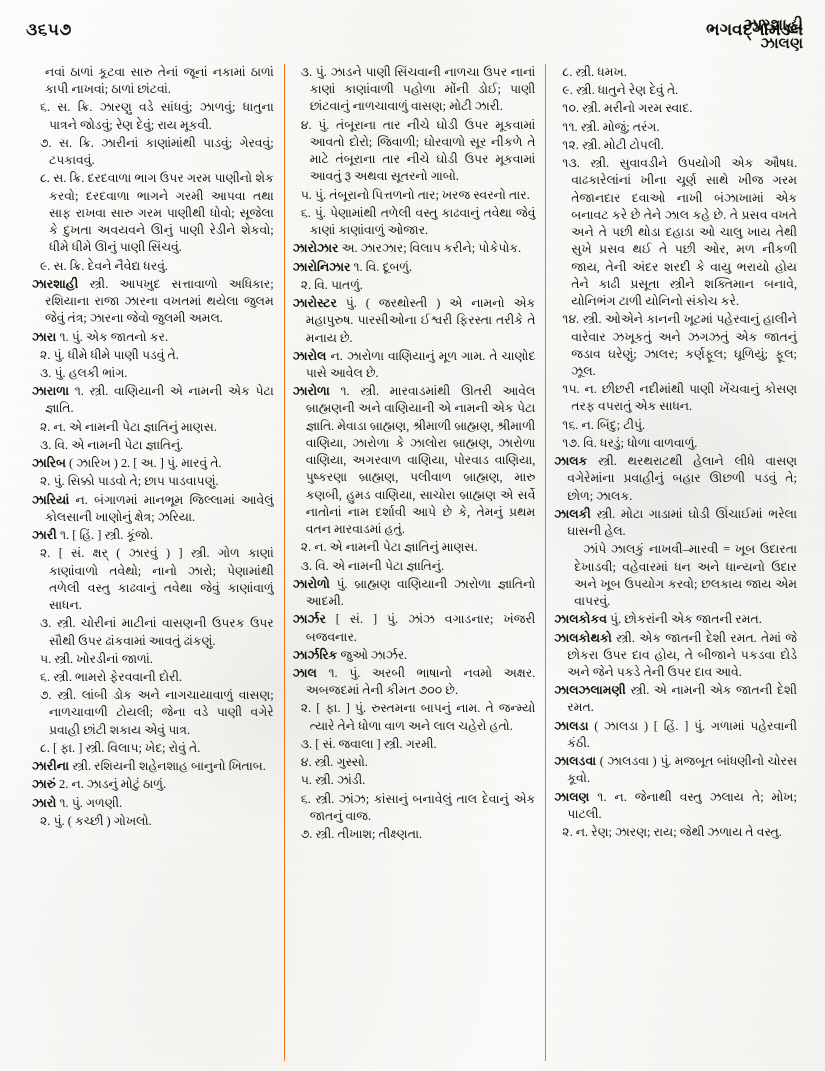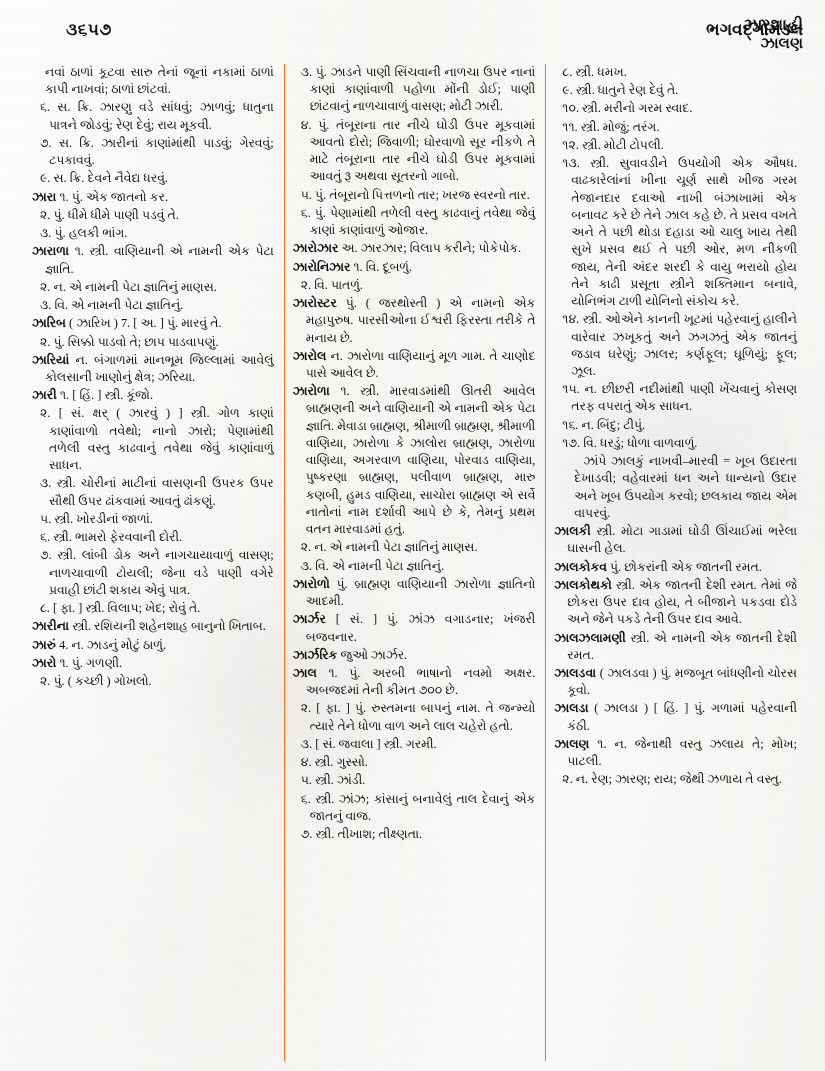--- a/index.html
+++ b/index.html
@@ -30,21 +30,20 @@
   .page{
     position:absolute;inset:0;
     padding:0;
   }
 
   
   header.running-head{
     position:absolute;
     top:14px;left:26px;right:22px;
     height:46px;
-    margin-left:40px;
   }
   .folio{
     position:absolute;left:0;top:6px;
     font-weight:bold;
     font-size:17px;
     letter-spacing:0.5px;
   }
   .booktitle{
     position:absolute;left:0;right:0;top:6px;
     text-align:right;
@@ -136,39 +135,41 @@
       <span class="g1">ઝારશાહી</span>
       <span class="g2">ઝાલણ</span>
     </div>
   </header>
 
   <div class="columns">
     <div class="col">
         <p class="e cont"><span>નવાં ઠાળાં કૂટવા સારુ તેનાં જૂનાં નકામાં ઠાળાં કાપી નાખવાં; ઠાળાં છાંટવાં.</span></p>
         <p class="e sense"><span>૬. સ. ક્રિ. ઝારણુ વડે સાંધવું; ઝાળવું; ધાતુના પાત્રને જોડવું; રેણ દેવું; રાય મૂકવી.</span></p>
         <p class="e sense"><span>૭. સ. ક્રિ. ઝારીનાં કાણાંમાંથી પાડવું; ગેરવવું; ટપકાવવું.</span></p>
+        <p class="e sense"><span>૮. સ. ક્રિ. દરદવાળા ભાગ ઉપર ગરમ પાણીનો શેક કરવો; દરદવાળા ભાગને ગરમી આપવા તથા સાફ રાખવા સારુ ગરમ પાણીથી ધોવો; સૂજેલા કે દુખતા અવયવને ઊનું પાણી રેડીને શેકવો; ધીમે ધીમે ઊનું પાણી સિંચવું.</span></p>
         <p class="e sense"><span>૯. સ. ક્રિ. દેવને નૈવેદ્ય ધરવું.</span></p>
+        <p class="e head"><b class="hw">ઝારશાહી</b><span> સ્ત્રી. આપખુદ સત્તાવાળો અધિકાર; રશિયાના રાજા ઝારના વખતમાં થયેલા જુલમ જેવું તંત્ર; ઝારના જેવો જુલમી અમલ.</span></p>
         <p class="e head"><b class="hw">ઝારા</b><span> ૧. પું. એક જાતનો કર.</span></p>
         <p class="e sense"><span>૨. પું. ધીમે ધીમે પાણી પડવું તે.</span></p>
         <p class="e sense"><span>૩. પું. હલકી ભાંગ.</span></p>
         <p class="e head"><b class="hw">ઝારાળા</b><span> ૧. સ્ત્રી. વાણિયાની એ નામની એક પેટા જ્ઞાતિ.</span></p>
         <p class="e sense"><span>૨. ન. એ નામની પેટા જ્ઞાતિનું માણસ.</span></p>
         <p class="e sense"><span>૩. વિ. એ નામની પેટા જ્ઞાતિનું.</span></p>
-        <p class="e head"><b class="hw">ઝારિબ</b><span> ( ઝારિખ ) 7. [ અ. ] પું. મારવું તે.</span></p>
+        <p class="e head"><b class="hw">ઝારિબ</b><span> ( ઝારિખ ) 2. [ અ. ] પું. મારવું તે.</span></p>
         <p class="e sense"><span>૨. પું. સિક્કો પાડવો તે; છાપ પાડવાપણું.</span></p>
         <p class="e head"><b class="hw">ઝારિયાં</b><span> ન. બંગાળમાં માનભૂમ જિલ્લામાં આવેલું કોલસાની ખાણોનું ક્ષેત્ર; ઝરિયા.</span></p>
         <p class="e head"><b class="hw">ઝારી</b><span> ૧. [ હિં. ] સ્ત્રી. કૂંજો.</span></p>
         <p class="e sense"><span>૨. [ સં. ક્ષર્ ( ઝારવું ) ] સ્ત્રી. ગોળ કાણાં કાણાંવાળો તવેથો; નાનો ઝારો; પેણામાંથી તળેલી વસ્તુ કાઢવાનું તવેથા જેવું કાણાંવાળું સાધન.</span></p>
         <p class="e sense"><span>૩. સ્ત્રી. ચોરીનાં માટીનાં વાસણની ઉપરક ઉપર સૌથી ઉપર ઢાંકવામાં આવતું ઢાંકણું.</span></p>
         <p class="e sense"><span>૫. સ્ત્રી. ખોરડીનાં જાળાં.</span></p>
         <p class="e sense"><span>૬. સ્ત્રી. ભામરો ફેરવવાની દોરી.</span></p>
         <p class="e sense"><span>૭. સ્ત્રી. લાંબી ડોક અને નાગચાયાવાળું વાસણ; નાળચાવાળી ટોયલી; જેના વડે પાણી વગેરે પ્રવાહી છાંટી શકાય એવું પાત્ર.</span></p>
         <p class="e sense"><span>૮. [ ફા. ] સ્ત્રી. વિલાપ; ખેદ; રોવું તે.</span></p>
         <p class="e head"><b class="hw">ઝારીના</b><span> સ્ત્રી. રશિયની શહેનશાહ બાનુનો ખિતાબ.</span></p>
-        <p class="e head"><b class="hw">ઝારું</b><span> 4. ન. ઝાડનું મોટું ઠાળું.</span></p>
+        <p class="e head"><b class="hw">ઝારું</b><span> 2. ન. ઝાડનું મોટું ઠાળું.</span></p>
         <p class="e head"><b class="hw">ઝારો</b><span> ૧. પું. ગળણી.</span></p>
         <p class="e sense"><span>૨. પું. ( કચ્છી ) ગોખલો.</span></p>
       </div>
     <div class="col">
         <p class="e sense"><span>૩. પું. ઝાડને પાણી સિંચવાની નાળચા ઉપર નાનાં કાણાં કાણાંવાળી પહોળા મોંની ડોઈ; પાણી છાંટવાનું નાળચાવાળું વાસણ; મોટી ઝારી.</span></p>
         <p class="e sense"><span>૪. પું. તંબૂરાના તાર નીચે ઘોડી ઉપર મૂકવામાં આવતો દોરો; જિવાળી; ઘોરવાળો સૂર નીકળે તે માટે તંબૂરાના તાર નીચે ઘોડી ઉપર મૂકવામાં આવતું રૂ અથવા સૂતરનો ગાબો.</span></p>
         <p class="e sense"><span>૫. પું. તંબૂરાનો પિત્તળનો તાર; ખરજ સ્વરનો તાર.</span></p>
         <p class="e sense"><span>૬. પું. પેણામાંથી તળેલી વસ્તુ કાઢવાનું તવેથા જેવું કાણાં કાણાંવાળું ઓજાર.</span></p>
         <p class="e head"><b class="hw">ઝારોઝાર</b><span> અ. ઝારઝાર; વિલાપ કરીને; પોકેપોક.</span></p>
         <p class="e head"><b class="hw">ઝારોનિઝાર</b><span> ૧. વિ. દૂબળું.</span></p>
@@ -193,27 +194,28 @@
         <p class="e sense"><span>૮. સ્ત્રી. ધમખ.</span></p>
         <p class="e sense"><span>૯. સ્ત્રી. ધાતુને રેણ દેવું તે.</span></p>
         <p class="e sense"><span>૧૦. સ્ત્રી. મરીનો ગરમ સ્વાદ.</span></p>
         <p class="e sense"><span>૧૧. સ્ત્રી. મોજું; તરંગ.</span></p>
         <p class="e sense"><span>૧૨. સ્ત્રી. મોટી ટોપલી.</span></p>
         <p class="e sense"><span>૧૩. સ્ત્રી. સુવાવડીને ઉપયોગી એક ઔષધ. વાઢકારેલાંનાં ખીના ચૂર્ણ સાથે ખીજ ગરમ તેજાનદાર દવાઓ નાખી બંઝાખામાં એક બનાવટ કરે છે તેને ઝાલ કહે છે. તે પ્રસવ વખતે અને તે પછી થોડા દહાડા ઓ ચાલુ ખાય તેથી સુખે પ્રસવ થઈ તે પછી ઓર, મળ નીકળી જાય, તેની અંદર શરદી કે વાયુ ભરાયો હોય તેને કાઢી પ્રસૂતા સ્ત્રીને શક્તિમાન બનાવે, યોનિભંગ ટાળી યોનિનો સંકોચ કરે.</span></p>
         <p class="e sense"><span>૧૪. સ્ત્રી. ઓએને કાનની ખૂટમાં પહેરવાનું હાલીને વારેવાર ઝખૂકતું અને ઝગઝતું એક જાતનું જડાવ ઘરેણું; ઝાલર; કર્ણફૂલ; ઘૂળિયું; ફૂલ; ઝૂલ.</span></p>
         <p class="e sense"><span>૧૫. ન. છીછરી નદીમાંથી પાણી ખેંચવાનું કોસણ તરફ વપરાતું એક સાધન.</span></p>
         <p class="e sense"><span>૧૬. ન. બિંદુ; ટીપું.</span></p>
         <p class="e sense"><span>૧૭. વિ. ધરડું; ધોળા વાળવાળું.</span></p>
+        <p class="e head"><b class="hw">ઝાલક</b><span> સ્ત્રી. થરથરાટથી હેલાને લીધે વાસણ વગેરેમાંના પ્રવાહીનું બહાર ઊછળી પડવું તે; છોળ; ઝાલક.</span></p>
+        <p class="e head"><b class="hw">ઝાલકી</b><span> સ્ત્રી. મોટા ગાડામાં ઘોડી ઊંચાઈમાં ભરેલા ઘાસની હેલ.</span></p>
         <p class="e idiom"><span>ઝાંપે ઝાલકું નાખવી–મારવી = ખૂબ ઉદારતા દેખાડવી; વહેવારમાં ધન અને ધાન્યનો ઉદાર અને ખૂબ ઉપયોગ કરવો; છલકાય જાય એમ વાપરવું.</span></p>
-        <p class="e head"><b class="hw">ઝાલકી</b><span> સ્ત્રી. મોટા ગાડામાં ઘોડી ઊંચાઈમાં ભરેલા ઘાસની હેલ.</span></p>
         <p class="e head"><b class="hw">ઝાલકોકવ</b><span> પું. છોકરાંની એક જાતની રમત.</span></p>
         <p class="e head"><b class="hw">ઝાલકોથકો</b><span> સ્ત્રી. એક જાતની દેશી રમત. તેમાં જે છોકરા ઉપર દાવ હોય, તે બીજાને પકડવા દોડે અને જેને પકડે તેની ઉપર દાવ આવે.</span></p>
         <p class="e head"><b class="hw">ઝાલઝલામણી</b><span> સ્ત્રી. એ નામની એક જાતની દેશી રમત.</span></p>
+        <p class="e head"><b class="hw">ઝાલડા</b><span> ( ઝાલડા ) [ હિં. ] પું. ગળામાં પહેરવાની કંઠી.</span></p>
         <p class="e head"><b class="hw">ઝાલડવા</b><span> ( ઝાલડવા ) પું. મજબૂત બાંધણીનો ચોરસ કૂવો.</span></p>
-        <p class="e head"><b class="hw">ઝાલડા</b><span> ( ઝાલડા ) [ હિં. ] પું. ગળામાં પહેરવાની કંઠી.</span></p>
         <p class="e head"><b class="hw">ઝાલણ</b><span> ૧. ન. જેનાથી વસ્તુ ઝલાય તે; મોખ; પાટલી.</span></p>
         <p class="e sense"><span>૨. ન. રેણ; ઝારણ; રાય; જેથી ઝળાય તે વસ્તુ.</span></p>
       </div>
   </div>
 
 </div>
 
 <div class="grain"></div>
 
 </body></html>

